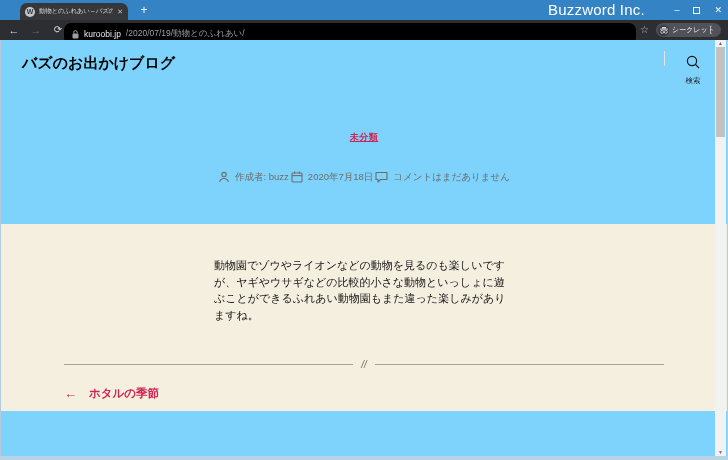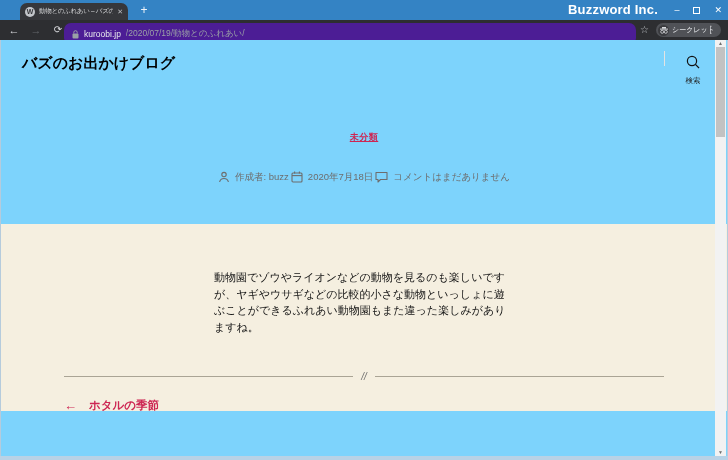--- a/index.html
+++ b/index.html
@@ -10,33 +10,33 @@
   .titlebar{position:relative;height:20px;background:#3483c4;}
   .tab{position:absolute;left:20px;top:3px;width:108px;height:17px;background:#36373b;
        border-radius:7px 7px 0 0;display:flex;align-items:center;padding:0 5px;gap:4px;}
   .favicon{width:10px;height:10px;border-radius:50%;background:#c3c6cb;color:#36373b;
            font-size:7px;font-weight:bold;display:flex;align-items:center;justify-content:center;flex:0 0 auto;}
   .tab-title{flex:1;font-size:6.5px;color:#d7d8da;white-space:nowrap;overflow:hidden;letter-spacing:-.3px;}
   .tab-close{font-size:7px;color:#b9bbbe;flex:0 0 auto;cursor:default;}
   .newtab{position:absolute;left:136px;top:2px;width:16px;height:16px;color:#eef3f8;
           font-size:12px;line-height:16px;text-align:center;}
   .win-title{position:absolute;left:548px;top:0;height:20px;line-height:20px;
-             color:#fff;font-size:13px;font-weight:bold;letter-spacing:.2px;margin-left:20px;}
+             color:#fff;font-size:15px;font-weight:normal;letter-spacing:.2px;}
   .win-controls{position:absolute;right:6px;top:0;height:20px;display:flex;align-items:center;gap:14px;}
   .win-btn{color:#fff;font-size:9px;line-height:9px;}
   .win-max{width:7px;height:7px;border:1px solid #fff;display:inline-block;}
 
   
   .toolbar{position:relative;height:20px;background:#2d2e31;}
   .nav-ic{position:absolute;top:0;height:20px;line-height:20px;font-size:11px;color:#d8d9dd;text-align:center;width:16px;}
   .ic-back{left:6px;}
   .ic-fwd{left:28px;color:#64666b;}
   .ic-reload{left:50px;font-size:10px;}
   .urlbar{position:absolute;left:64px;top:3px;width:572px;height:22px;border-radius:7px;
-          background:#4c1d95;display:flex;align-items:center;padding:0 8px;gap:5px;}
+          background:#000000;display:flex;align-items:center;padding:0 8px;gap:5px;}
   .url-host{font-size:8.5px;color:#e8eaed;}
   .url-path{font-size:8.5px;color:#9aa0a6;white-space:nowrap;overflow:hidden;}
   .ic-star{position:absolute;left:640px;top:0;height:20px;line-height:20px;font-size:10px;color:#bdc1c6;}
   .incog{position:absolute;left:656px;top:3px;height:14px;border-radius:7px;background:#505257;
          display:flex;align-items:center;padding:0 6px 0 2px;gap:3px;}
   .incog-ic{width:11px;height:11px;border-radius:50%;background:#3a3b3f;display:flex;align-items:center;justify-content:center;}
   .incog-label{font-size:7px;color:#e8eaed;white-space:nowrap;}
   .ic-dots{position:absolute;left:706px;top:0;height:20px;line-height:20px;font-size:10px;color:#d8d9dd;}
 
   
@@ -50,21 +50,21 @@
   .search-label{display:block;margin-top:2px;font-size:7.5px;color:#222;}
 
   .hero{text-align:center;padding-top:26px;padding-bottom:40px;}
   .category{display:inline-block;font-size:9px;font-weight:bold;color:#cd2653;
             text-decoration:underline;letter-spacing:.5px;line-height:12px;}
   .post-title{margin:6px 0 0;font-size:40px;line-height:46px;font-weight:800;color:#000;letter-spacing:-1px;}
   .meta{margin-top:26px;display:flex;justify-content:center;align-items:center;gap:2px;height:14px;}
   .meta-item{display:flex;align-items:center;gap:5px;color:#6d6d6d;font-size:9.5px;}
 
   .beige{height:187px;background:#f5efe0;padding-top:33px;}
-  .body-text{width:300px;margin:12px auto;font-size:11px;line-height:16.5px;color:#141414;}
+  .body-text{width:300px;margin:0 auto;font-size:11px;line-height:16.5px;color:#141414;}
   .post-sep{width:600px;margin:36px auto 0;display:flex;align-items:center;gap:8px;color:#6d6d6d;}
   .sep-line{flex:1;height:1px;background:#aaa495;}
   .sep-glyph{font-size:10px;font-style:italic;color:#6d6d6d;}
   .prev-nav{width:600px;margin:16px auto 0;display:flex;align-items:center;gap:12px;}
   .prev-arrow{color:#cd2653;font-size:13px;line-height:13px;}
   .prev-link{color:#cd2653;font-size:11.5px;font-weight:bold;text-decoration:none;}
 
   
   .scrollbar{position:absolute;right:1px;top:0;bottom:0;width:11px;background:#f2f2f2;}
   .sb-btn{position:absolute;left:0;width:11px;height:7px;font-size:5px;line-height:7px;text-align:center;color:#6f6f6f;}

